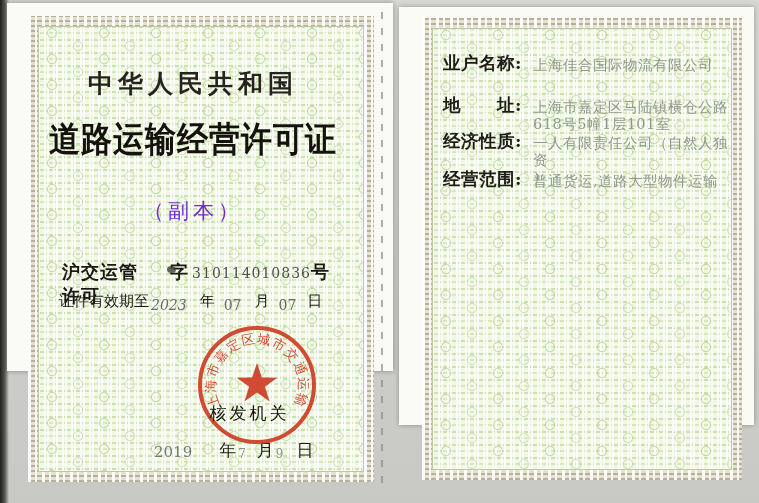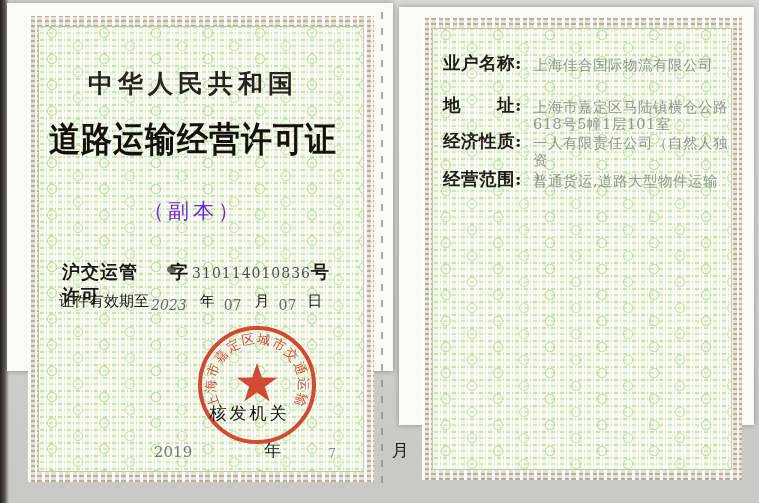--- a/index.html
+++ b/index.html
@@ -53,21 +53,21 @@
   .lic-num{font-size:14px;color:#4c514d;letter-spacing:1px;margin-left:4px;}
   .lic-suffix{font-size:18px;font-weight:600;margin-left:auto;}
   .smudge{top:263px;left:160px;width:9px;height:7px;background:#3d3c34;border-radius:50%;opacity:.8;}
   .validity-line{top:289px;left:52px;display:flex;align-items:flex-end;color:#1c1914;font-size:15px;}
   .filled{color:#666a6c;font-size:14px;position:relative;top:2px;}
   .v-year{margin-left:2px;font-style:italic;} .v-yu{margin-left:13px;} .v-month{margin-left:9px;}
   .v-mu{margin-left:13px;} .v-day{margin-left:9px;} .v-du{margin-left:11px;}
   .stamp-wrap{top:317px;left:185px;width:130px;height:130px;z-index:2;opacity:.92;}
   .issuer{top:399px;left:160px;width:165px;text-align:center;font-size:17px;letter-spacing:3px;
           color:#13100c;z-index:3;}
-  .issue-date{top:436px;left:147px;display:flex;align-items:baseline;color:#1c1914;font-size:17px;gap:45px;}
+  .issue-date{top:436px;left:147px;display:flex;align-items:baseline;color:#1c1914;font-size:17px;}
   .d-year{font-size:15px;color:#75797b;top:1px;position:relative;}
   .d-yu{margin-left:27px;} .d-m{margin-left:2px;font-size:12px;color:#8b8f90;position:relative;top:2px;}
   .d-mu{margin-left:11px;} .d-d{margin-left:2px;font-size:12px;color:#8b8f90;position:relative;top:2px;}
   .d-du{margin-left:13px;}
   
   .fields{position:absolute;left:44px;top:0;right:26px;}
   .field{position:absolute;left:0;right:0;display:flex;}
   .f0{top:44px;} .f1{top:86px;} .f2{top:122px;} .f3{top:160px;}
   .flabel{width:90px;flex-shrink:0;font-size:17.5px;font-weight:600;color:#1f1c17;letter-spacing:.5px;}
   .fvalue{font-size:14.5px;color:#8e998b;padding-top:6px;line-height:17px;letter-spacing:.5px;}

